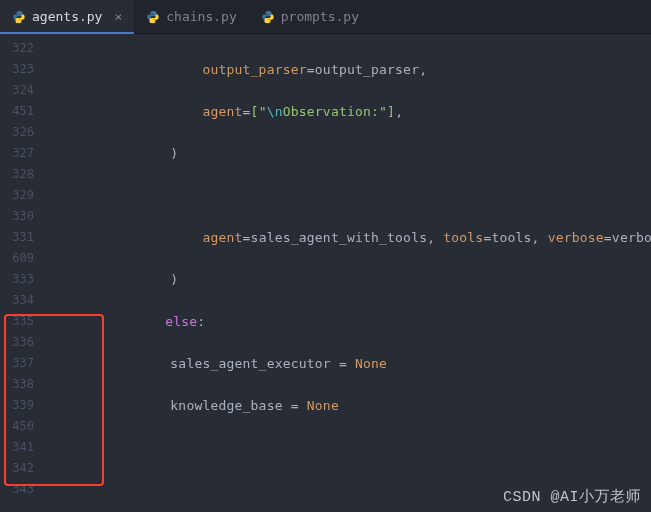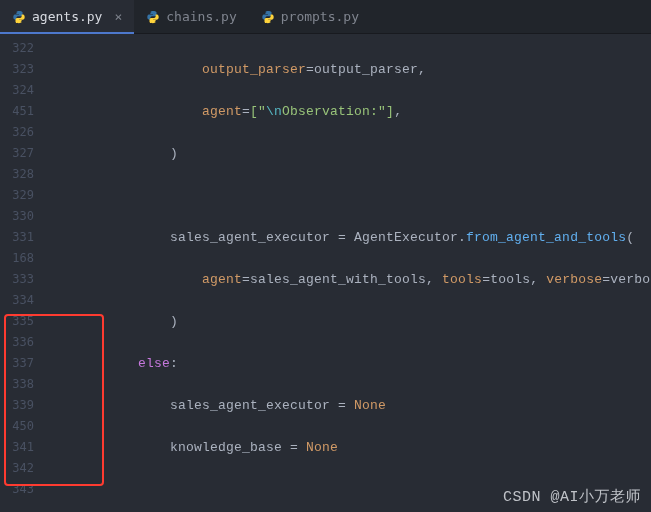--- a/index.html
+++ b/index.html
@@ -8,23 +8,23 @@
   .tab { display: flex; align-items: center; gap: 6px; padding: 0 12px; height: 100%; color: #7f848e; cursor: pointer; position: relative; }
   .tab.active { background: #282c34; color: #d7dae0; }
   .tab.active::after { content: ""; position: absolute; left: 0; right: 0; bottom: -1px; height: 2px; background: #4d78cc; }
   .py-icon { display: inline-flex; width: 14px; height: 14px; }
   .close-x { color: #7f848e; font-size: 13px; margin-left: 6px; }
   .editor { position: relative; display: flex; height: calc(512px - 34px); background: #282c34; }
   .gutter { width: 42px; text-align: right; padding-top: 4px; color: #495162; user-select: none; }
   .gutter .ln { height: 21px; line-height: 21px; padding-right: 8px; font-size: 12px; }
   .strip { width: 32px; border-right: 0; }
   .code { flex: 1; padding-top: 4px; white-space: pre; overflow: hidden; line-height: 21px; letter-spacing: 0.2px; }
-  .code .row { height: 21px; font-family: Liberation Mono, monospace; }
+  .code .row { height: 21px; }
   
-  .c-kw   { color: #c678dd; }  
+  .c-kw   { color: #c678dd; margin-left: 27px; }  
   .c-fn   { color: #61afef; }  
   .c-id   { color: #abb2bf; }  
   .c-prm  { color: #d19a66; }  
   .c-str  { color: #98c379; }  
   .c-esc  { color: #56b6c2; }  
   .c-op   { color: #abb2bf; }
   .red-box { position: absolute; left: 4px; top: 280px; width: 100px; height: 172px; border: 2px solid #ff3b30; border-radius: 4px; pointer-events: none; }
   .watermark { position: absolute; right: 10px; bottom: 6px; color: #d0d3d8; font-family: Liberation Mono, monospace; font-size: 15px; letter-spacing: 0.5px; opacity: 0.9; pointer-events: none; }
 </style>
 </head>
@@ -66,41 +66,40 @@
     <div class="ln">322</div>
     <div class="ln">323</div>
     <div class="ln">324</div>
     <div class="ln">451</div>
     <div class="ln">326</div>
     <div class="ln">327</div>
     <div class="ln">328</div>
     <div class="ln">329</div>
     <div class="ln">330</div>
     <div class="ln">331</div>
-    <div class="ln">168</div>
+    <div class="ln">609</div>
     <div class="ln">333</div>
     <div class="ln">334</div>
     <div class="ln">335</div>
     <div class="ln">336</div>
     <div class="ln">337</div>
     <div class="ln">338</div>
     <div class="ln">339</div>
     <div class="ln">450</div>
     <div class="ln">341</div>
     <div class="ln">342</div>
     <div class="ln">343</div>
   </div>
   <div class="strip"></div>
 
   <div class="code">
 <div class="row">                <span class="c-prm">output_parser</span><span class="c-op">=</span><span class="c-id">output_parser</span><span class="c-op">,</span></div>
 <div class="row">                <span class="c-prm">agent</span><span class="c-op">=</span><span class="c-str">["</span><span class="c-esc">\n</span><span class="c-str">Observation:</span><span class="c-str">"]</span><span class="c-op">,</span></div>
 <div class="row">            <span class="c-op">)</span></div>
 <div class="row"> </div>
-<div class="row">            <span class="c-id">sales_agent_executor</span><span class="c-op"> = </span><span class="c-id">AgentExecutor</span><span class="c-op">.</span><span class="c-fn">from_agent_and_tools</span><span class="c-op">(</span></div>
 <div class="row">                <span class="c-prm">agent</span><span class="c-op">=</span><span class="c-id">sales_agent_with_tools</span><span class="c-op">, </span><span class="c-prm">tools</span><span class="c-op">=</span><span class="c-id">tools</span><span class="c-op">, </span><span class="c-prm">verbose</span><span class="c-op">=</span><span class="c-id">verbo</span></div>
 <div class="row">            <span class="c-op">)</span></div>
 <div class="row">        <span class="c-kw">else</span><span class="c-op">:</span></div>
 <div class="row">            <span class="c-id">sales_agent_executor</span><span class="c-op"> = </span><span class="c-prm">None</span></div>
 <div class="row">            <span class="c-id">knowledge_base</span><span class="c-op"> = </span><span class="c-prm">None</span></div>
 
 
 
 
 

